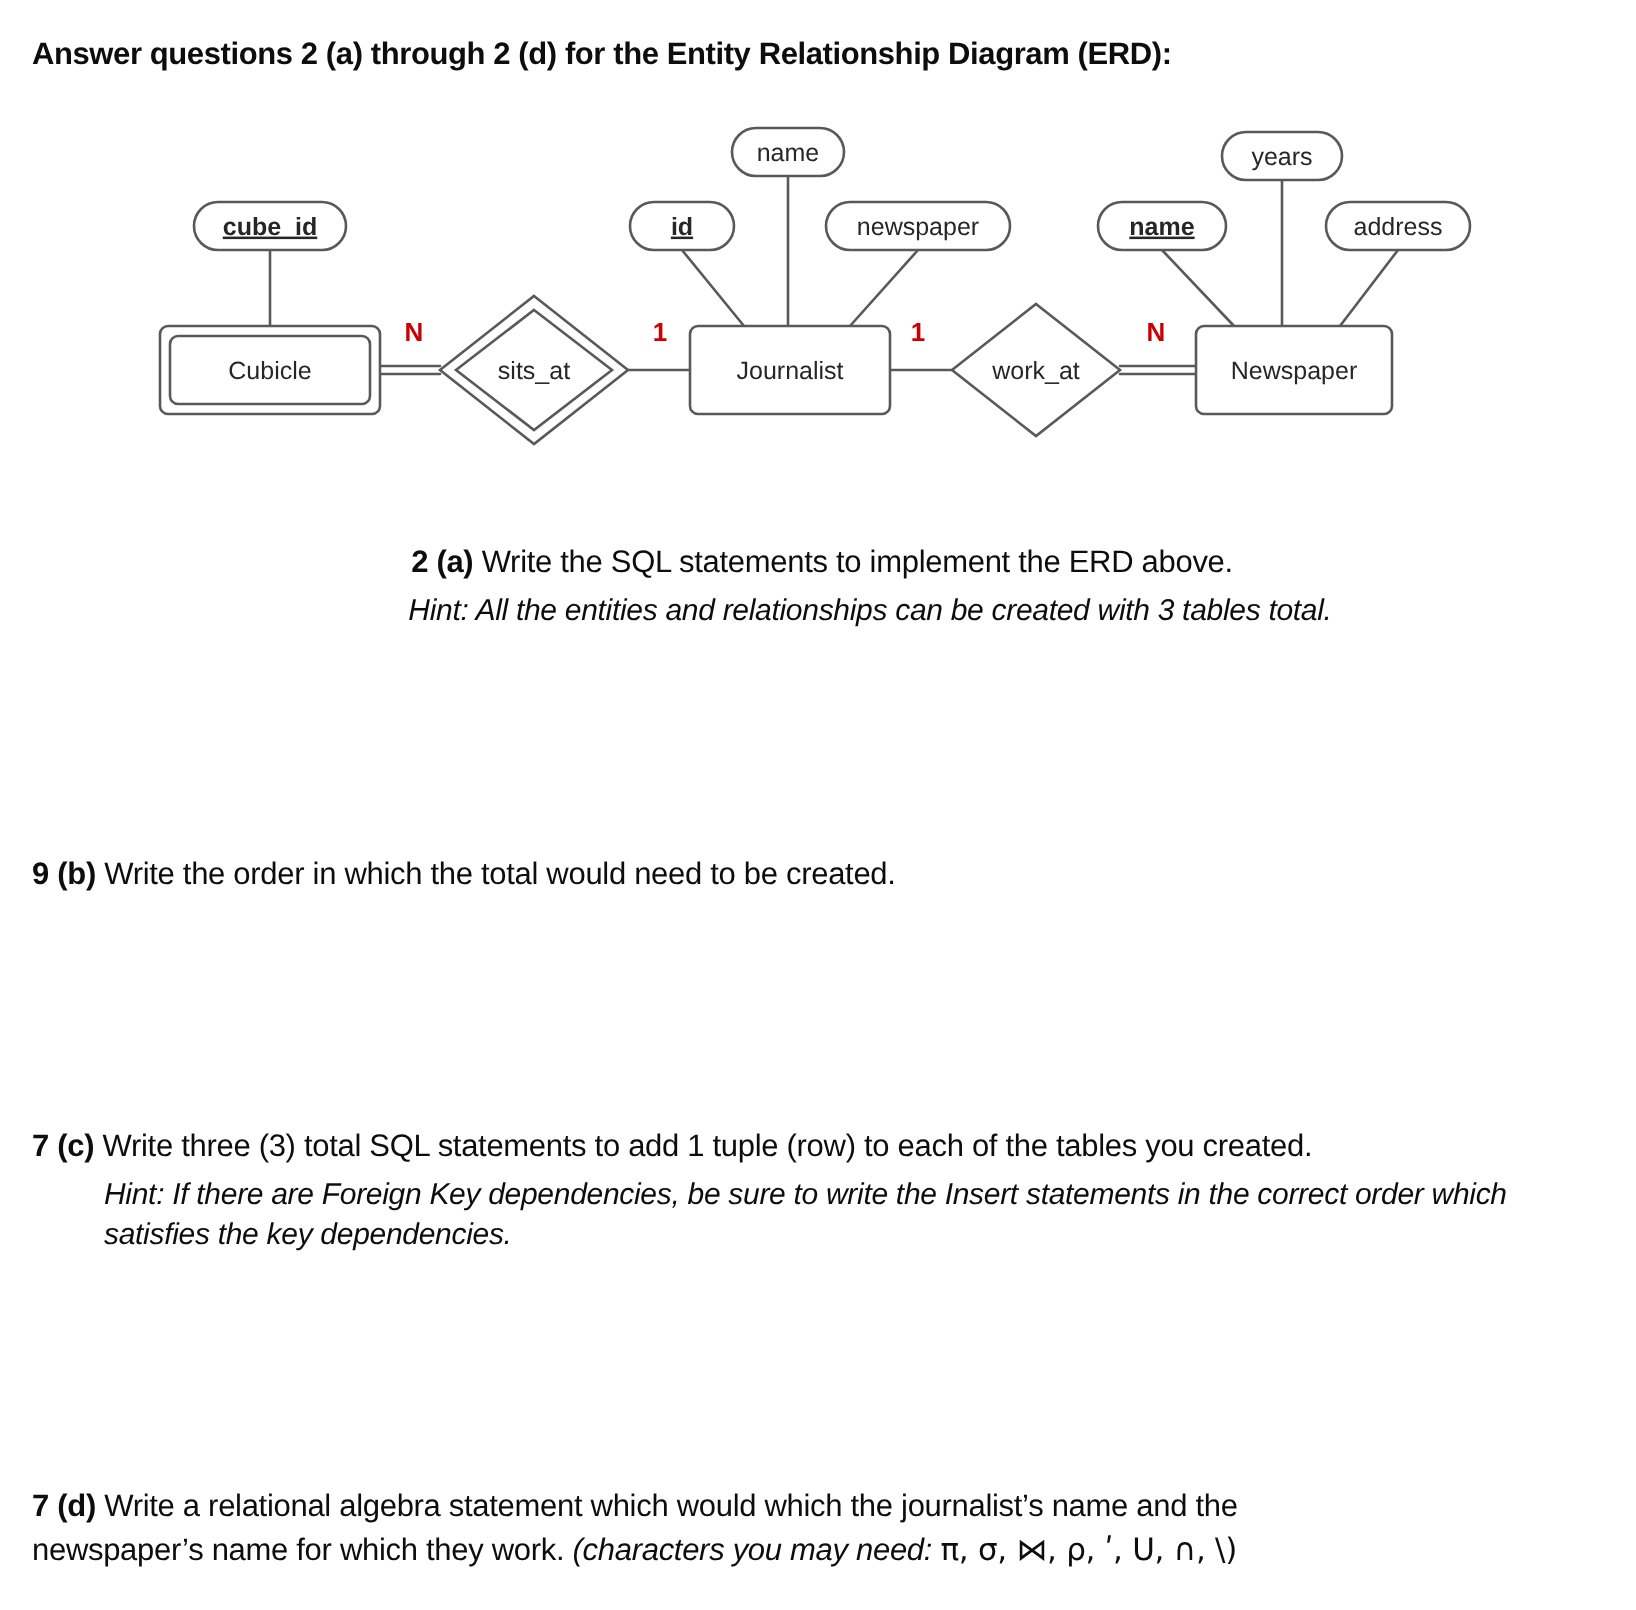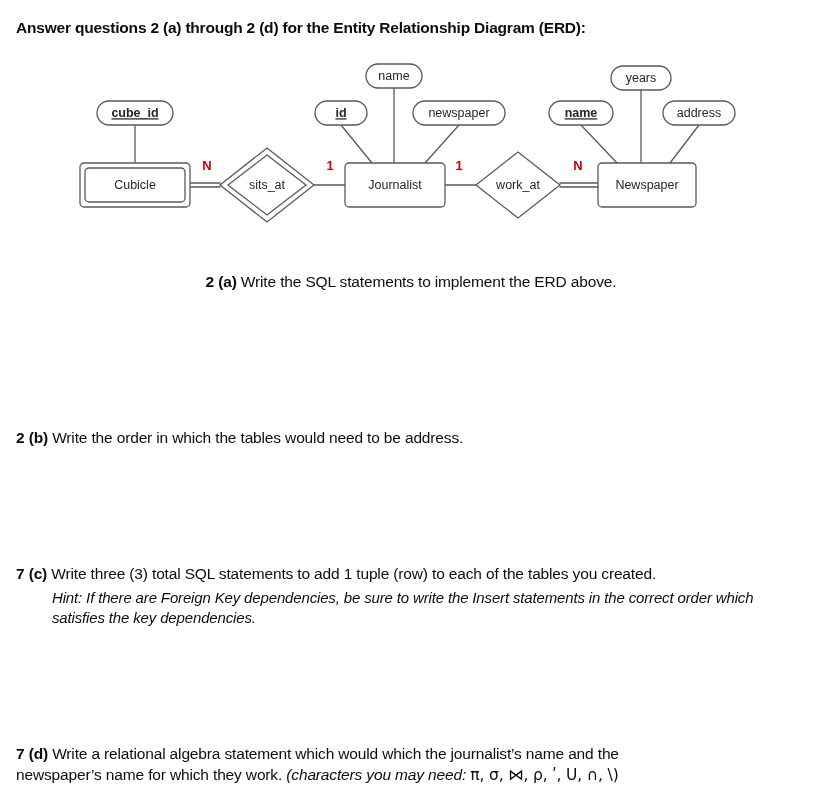--- a/index.html
+++ b/index.html
@@ -166,25 +166,26 @@
         <text x="330" y="167">1</text>
         <text x="459" y="167">1</text>
         <text x="578" y="167">N</text>
       </g>
     </svg>
   </div>
 
   <div class="question" id="q-a">
     <span class="q-label">2 (a)</span>
     <span class="q-body">Write the SQL statements to implement the ERD above.</span>
+    <span class="hint">Hint: All the entities and relationships can be created with 3 tables total.</span>
   </div>
 
   <div class="question" id="q-b">
-    <span class="q-label">2 (b)</span>
-    <span class="q-body">Write the order in which the tables would need to be address.</span>
+    <span class="q-label">9 (b)</span>
+    <span class="q-body">Write the order in which the total would need to be created.</span>
   </div>
 
   <div class="question" id="q-c">
     <span class="q-label">7 (c)</span>
     <span class="q-body">Write three (3) total SQL statements to add 1 tuple (row) to each of the tables you created.</span>
     <span class="hint hint-wide">Hint: If there are Foreign Key dependencies, be sure to write the Insert statements in the correct order which satisfies the key dependencies.</span>
   </div>
 
   <div class="question" id="q-d">
     <span class="q-label">7 (d)</span>

